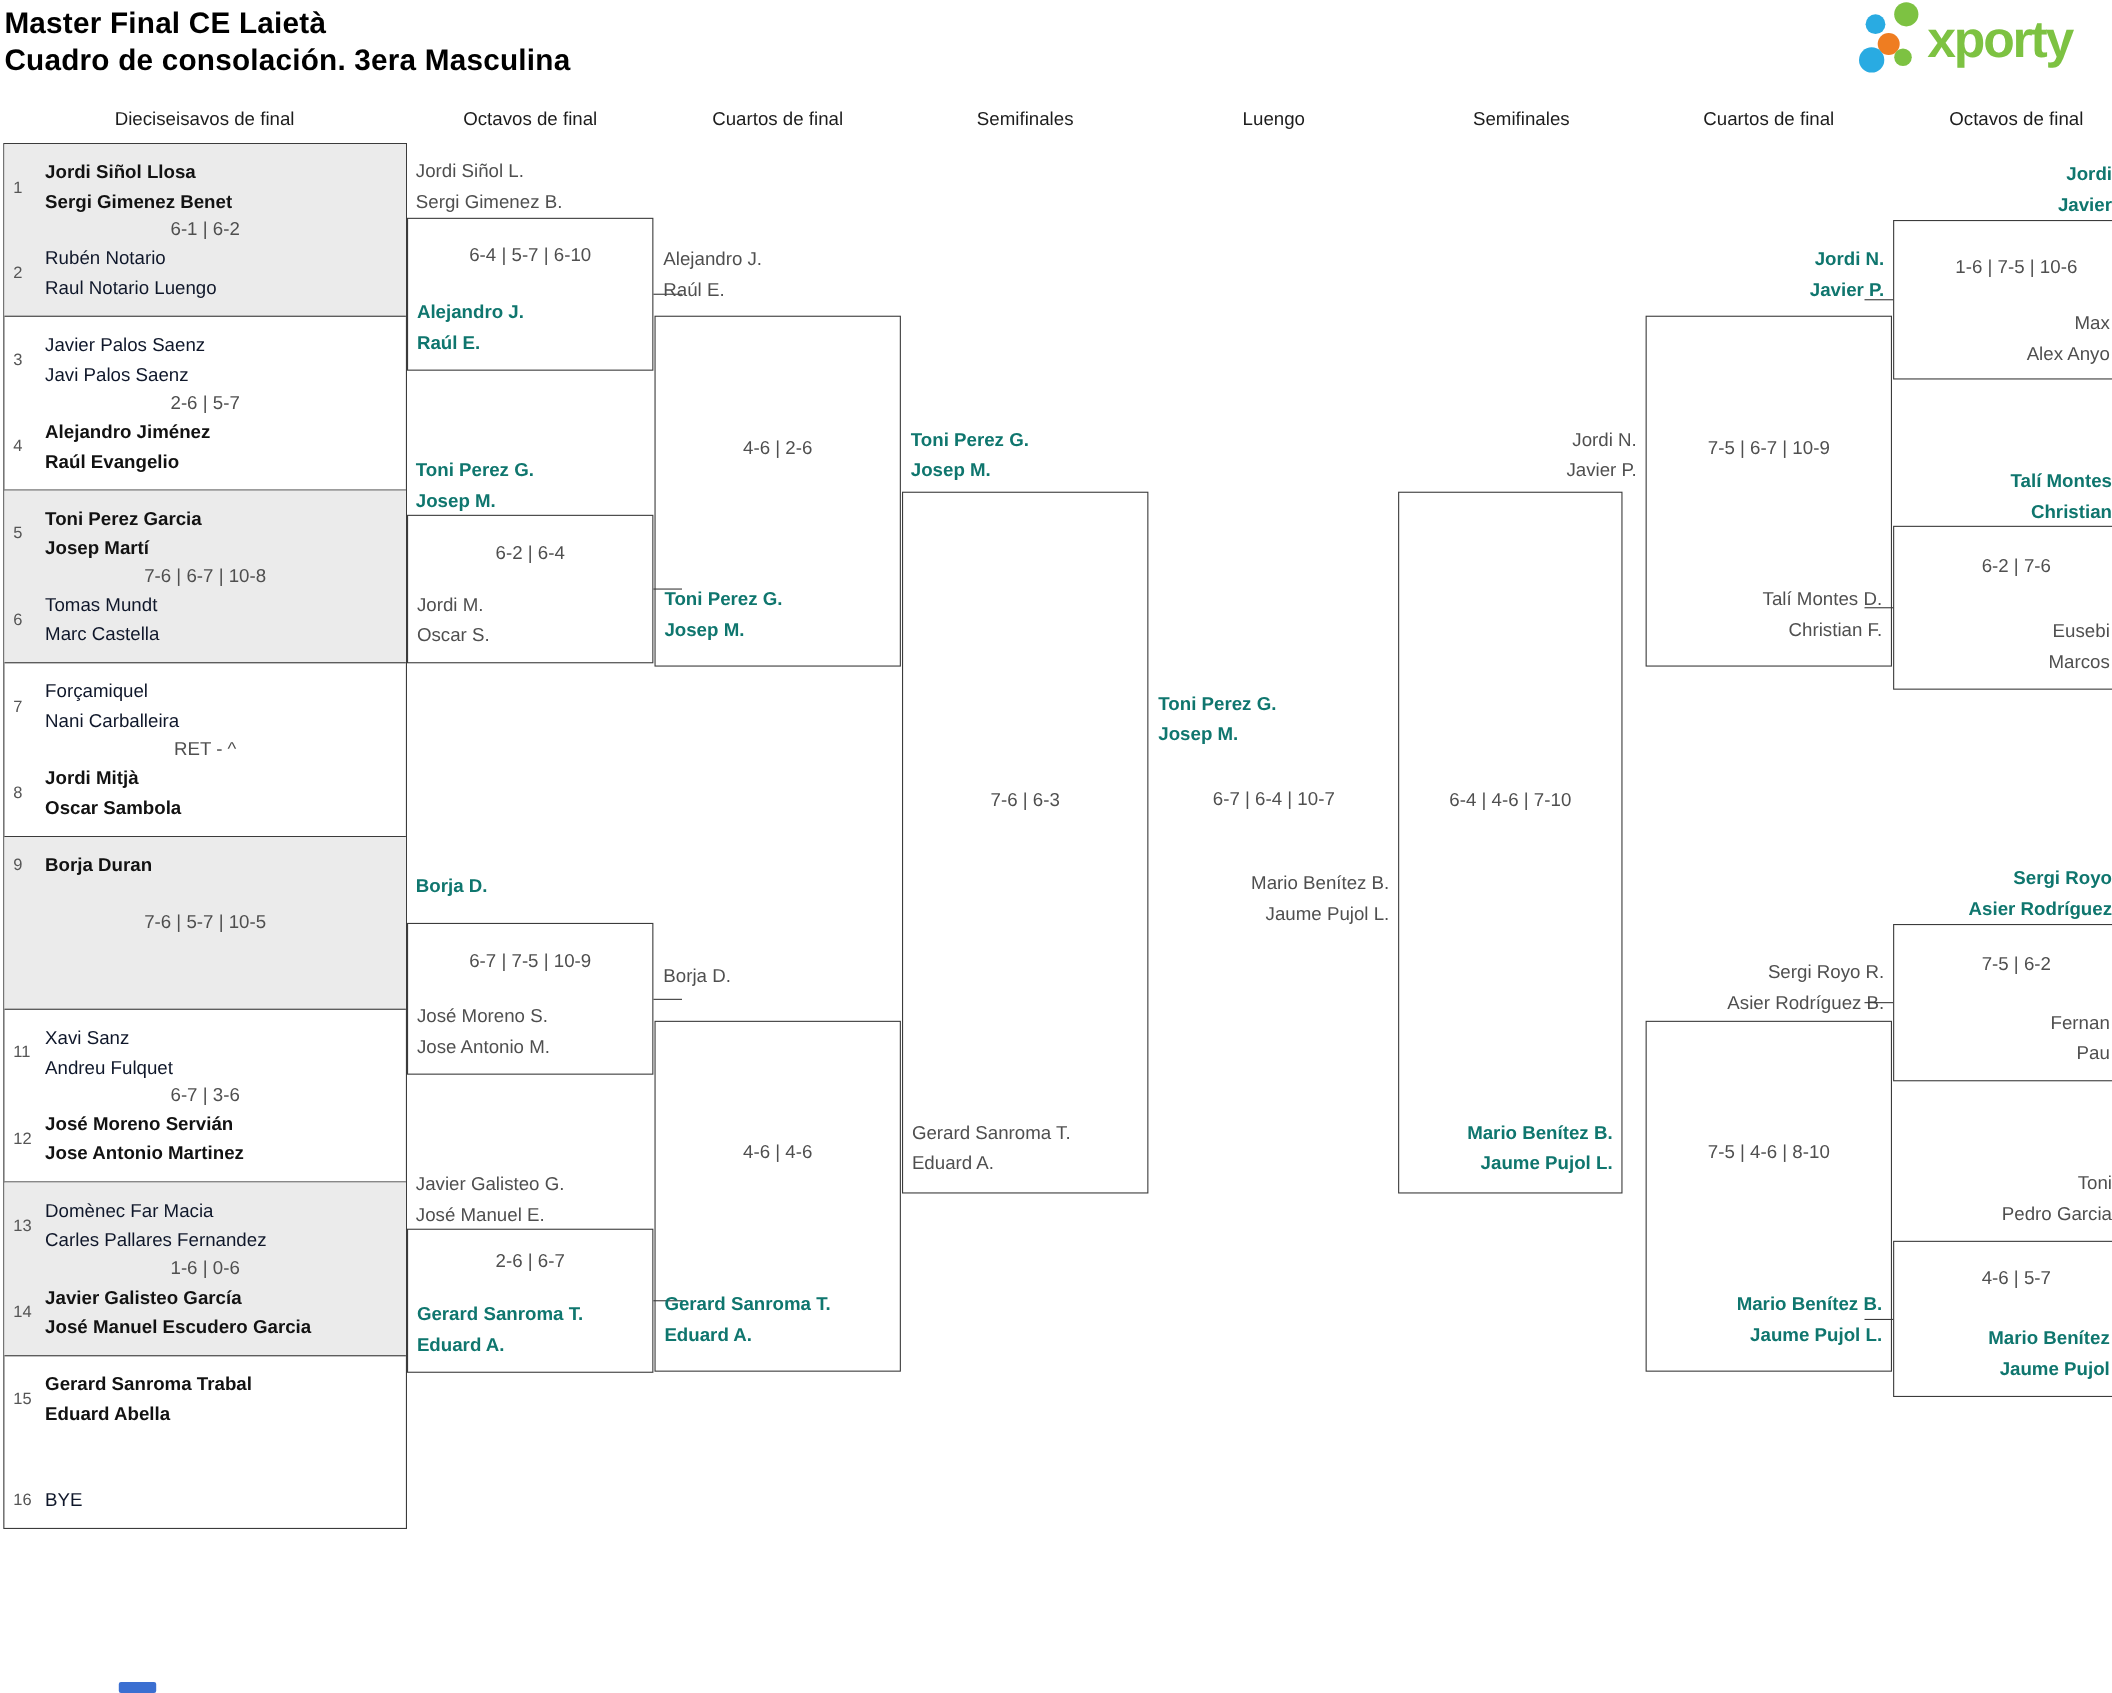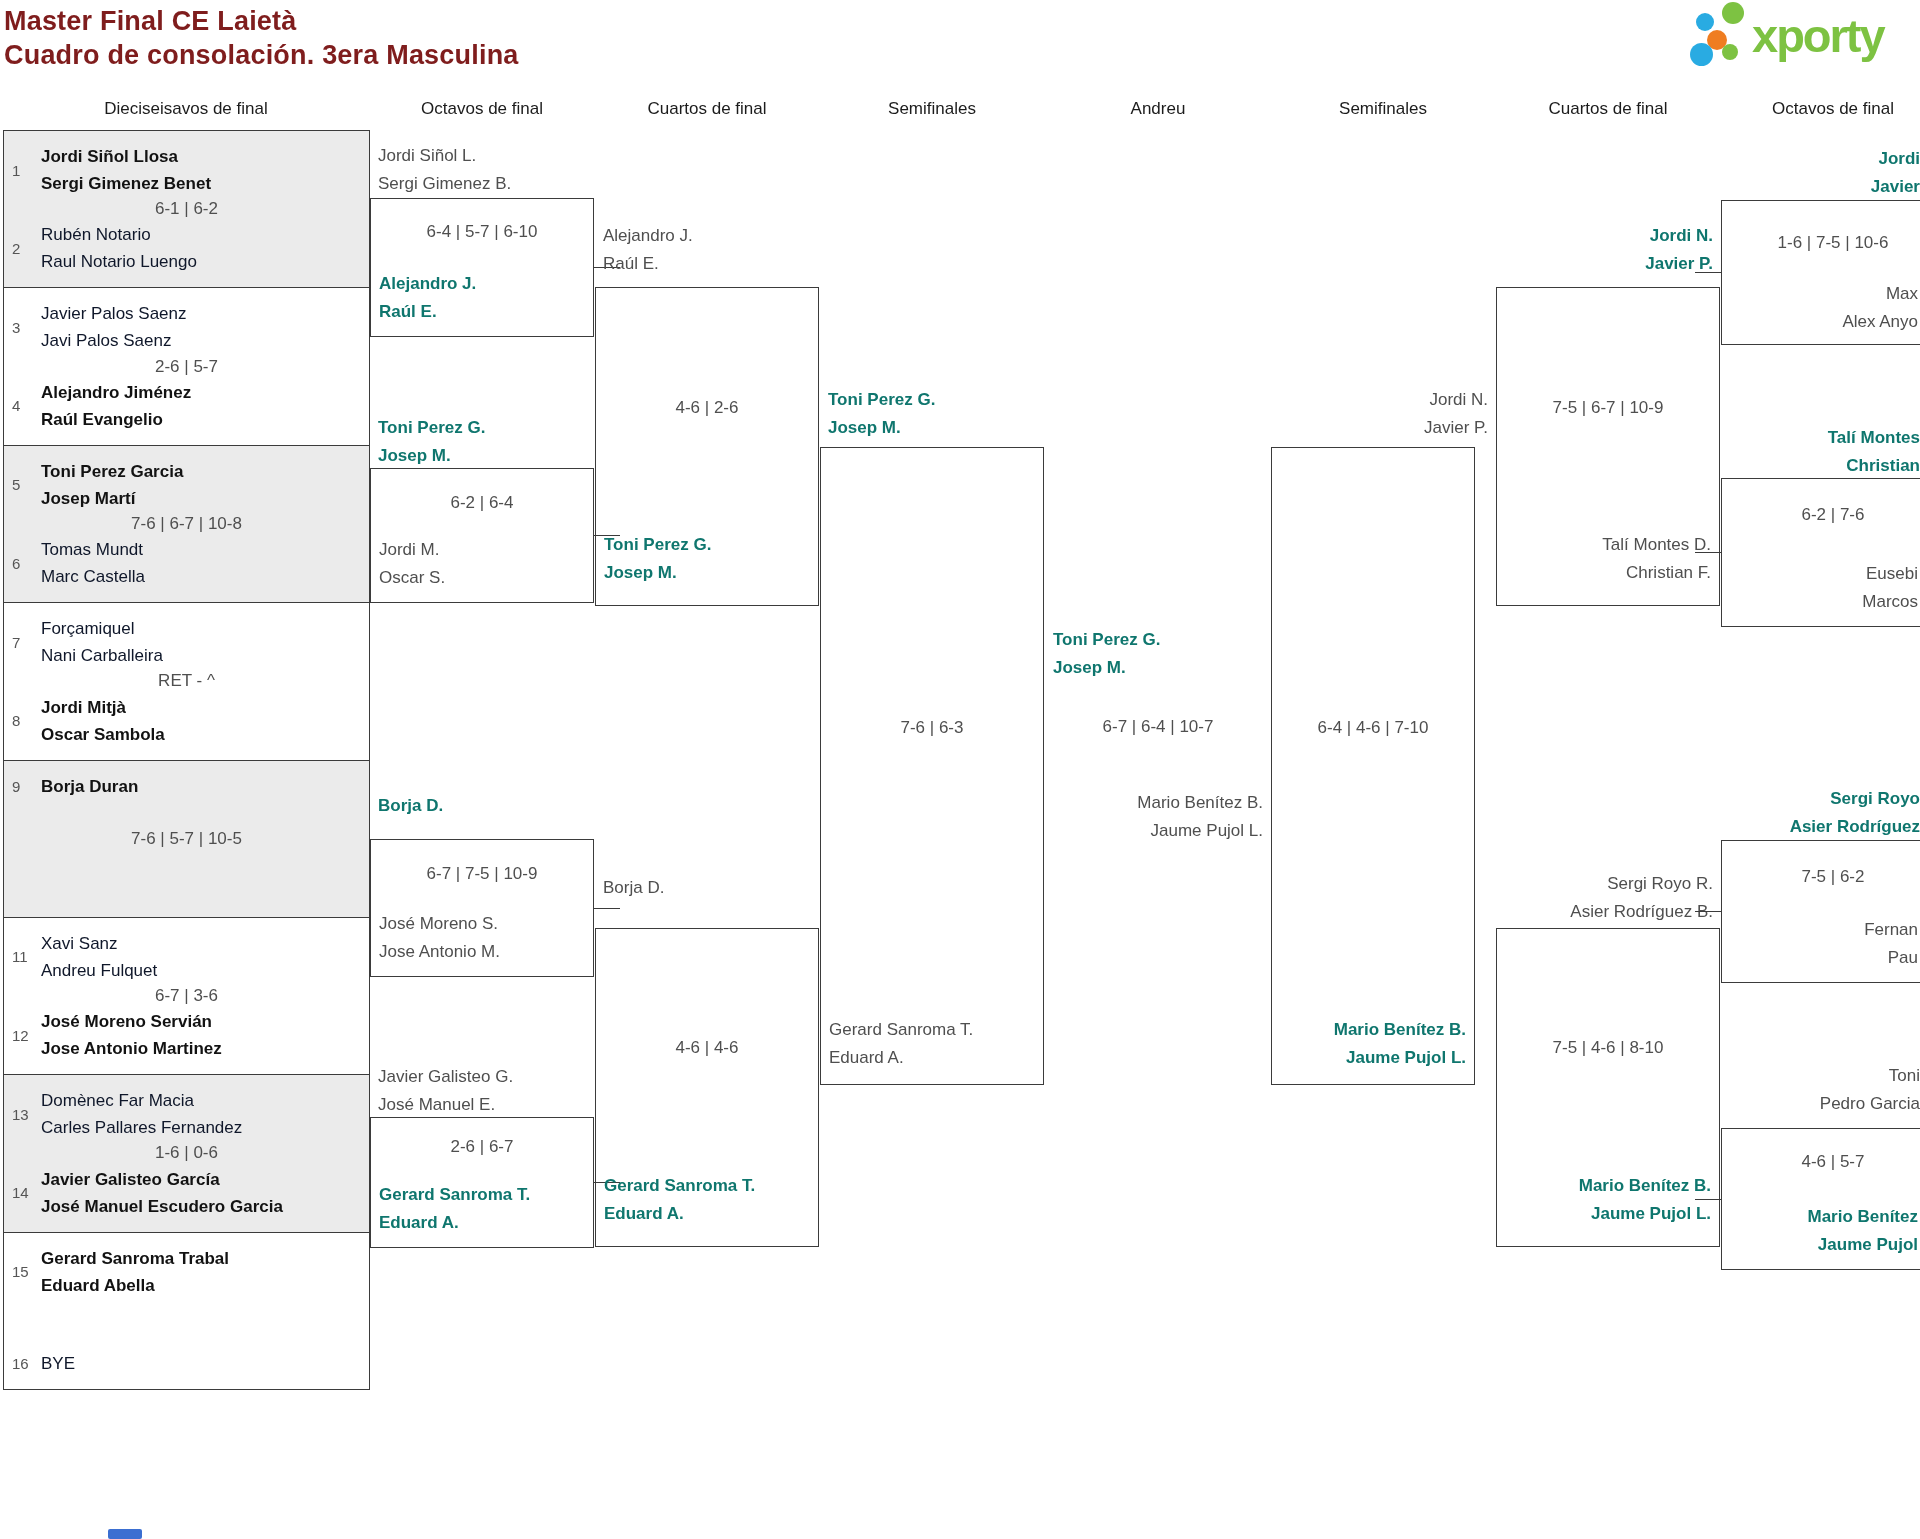--- a/index.html
+++ b/index.html
@@ -1,18 +1,18 @@
 <!DOCTYPE html>
 <html><head>
 <meta charset="utf-8">
 <style>
   html,body{margin:0;padding:0;background:#fff;}
   .page{position:relative;width:1920px;height:1539px;background:#ffffff;overflow:hidden;
         font-family:"Liberation Sans",sans-serif;color:#222;}
-  .title-line{position:absolute;left:4px;font-size:27px;font-weight:700;color:#7f1d1d;letter-spacing:.2px;}
+  .title-line{position:absolute;left:4px;font-size:27px;font-weight:700;color:#000000;letter-spacing:.2px;}
   .hdr{position:absolute;top:99px;width:240px;text-align:center;font-size:17px;font-weight:500;color:#1c1c1c;}
   
   .col1{position:absolute;left:3px;top:130px;width:367px;height:1260px;border:1px solid #3b3b3b;
         display:flex;flex-direction:column;box-sizing:border-box;}
   .pair{position:relative;flex:1;border-bottom:1px solid #3b3b3b;}
   .pair:last-child{border-bottom:none;}
   .pair.gray{background:#ebebeb;}
   .prow{position:absolute;left:8px;right:4px;display:flex;align-items:center;gap:7px;}
   .prow.a{top:12px;}
   .prow.b{bottom:12px;}
@@ -48,21 +48,21 @@
     <span class="dot" style="left:1707px;top:30px;width:20px;height:20px;background:#ef7d21;"></span>
     <span class="dot" style="left:1690px;top:43px;width:23px;height:23px;background:#29abe2;"></span>
     <span class="dot" style="left:1722px;top:44px;width:16px;height:16px;background:#7dc242;"></span>
     <div class="brand">xporty</div>
   </div>
 
   <div class="hdr" style="left:66px;">Dieciseisavos de final</div>
   <div class="hdr" style="left:362px;">Octavos de final</div>
   <div class="hdr" style="left:587px;">Cuartos de final</div>
   <div class="hdr" style="left:812px;">Semifinales</div>
-  <div class="hdr" style="left:1038px;">Andreu</div>
+  <div class="hdr" style="left:1038px;">Luengo</div>
   <div class="hdr" style="left:1263px;">Semifinales</div>
   <div class="hdr" style="left:1488px;">Cuartos de final</div>
   <div class="hdr" style="left:1713px;">Octavos de final</div>
 
   <div class="col1">
 
     <div class="pair gray">
       <div class="prow a">
           <span class="seed">1</span>
         <div class="nm win">

